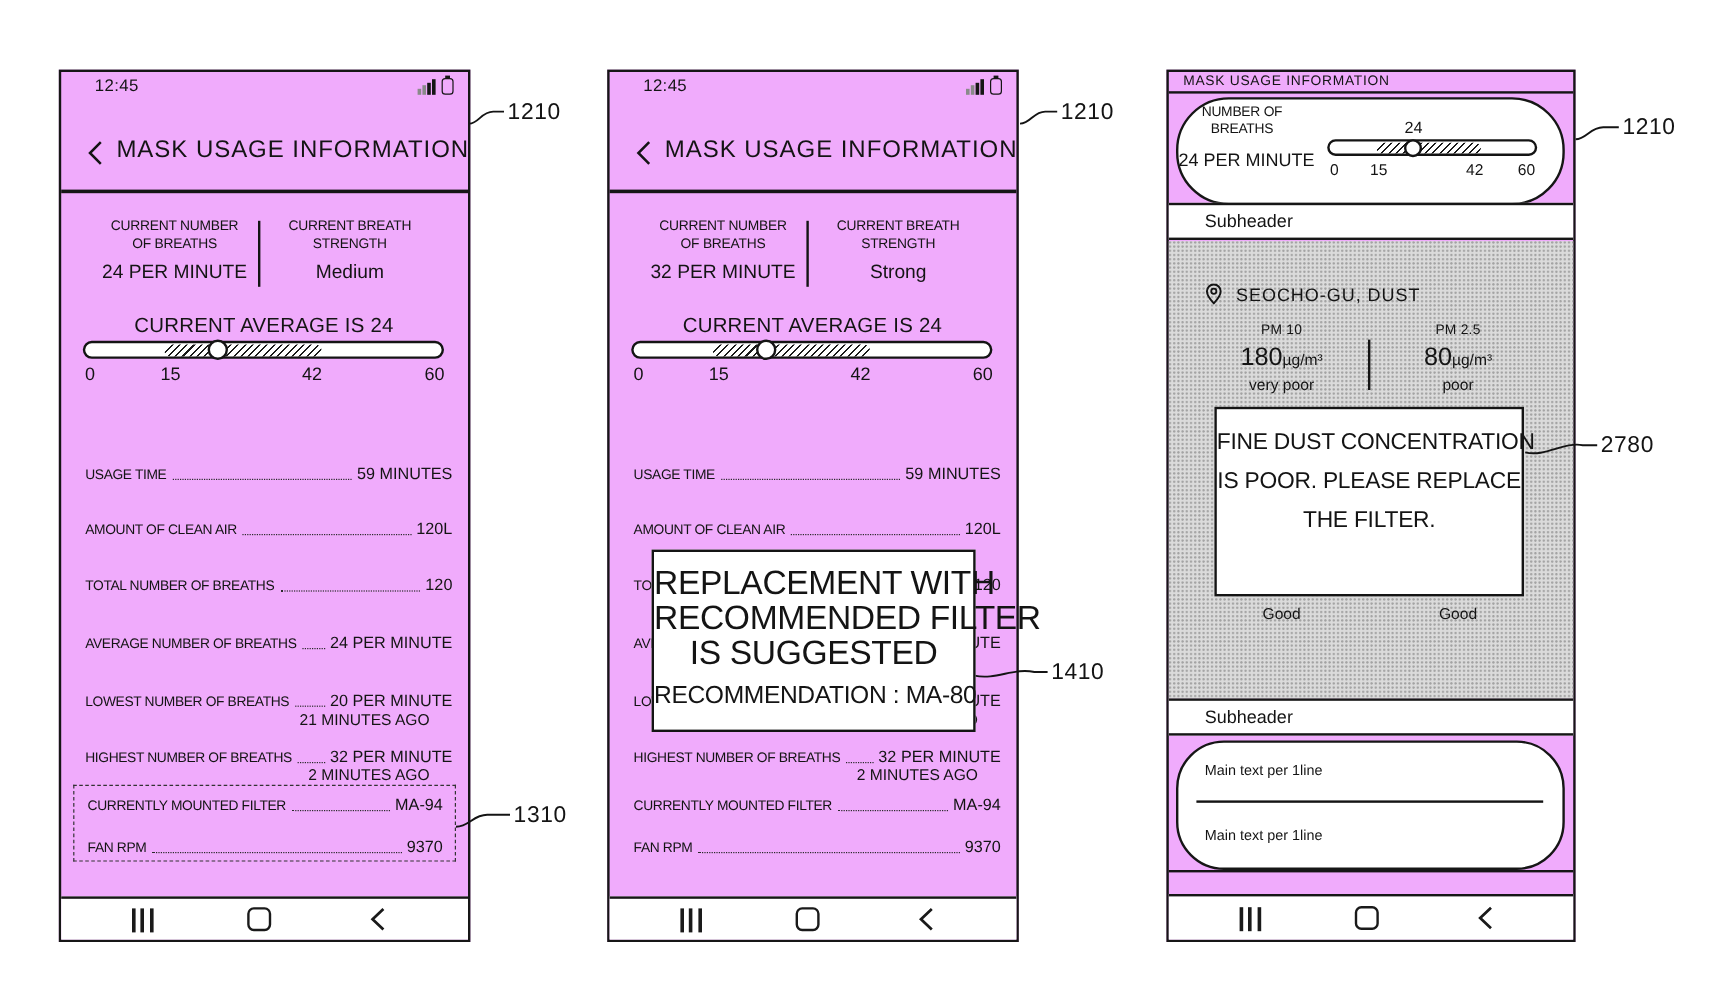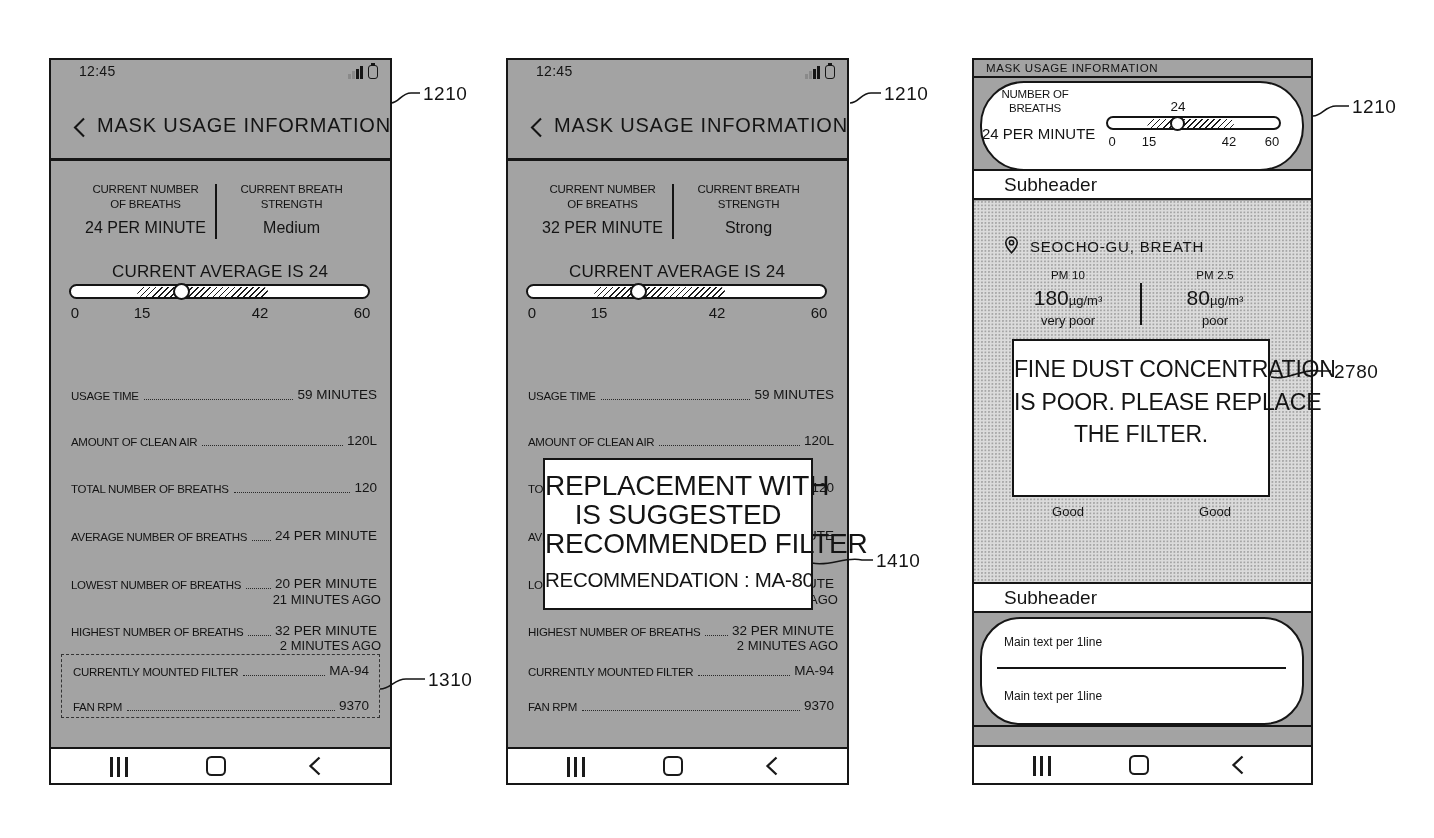--- a/index.html
+++ b/index.html
@@ -1,19 +1,19 @@
 <!DOCTYPE html>
 <html><head>
 <meta charset="utf-8">
 <style>
   *{box-sizing:border-box;margin:0;padding:0}
   html,body{background:#fff}
   body{width:1434px;height:838px;position:relative;font-family:"Liberation Sans","DejaVu Sans",sans-serif;color:#141414;overflow:hidden}
   .abs{position:absolute}
-  .phone{position:absolute;top:58px;width:343px;height:727px;border:2.5px solid #161616;background:#a3a3a3}
+  .phone{position:absolute;top:58px;width:343px;height:727px;border:2.5px solid #161616;background:#f0abfc}
   
   .sbar-time{position:absolute;left:28px;top:3px;font-size:14px;letter-spacing:.3px}
   .sbar-ic{position:absolute;right:12px;top:5px;display:flex;align-items:flex-end;gap:5px}
   .sig{display:flex;align-items:flex-end;gap:1.5px}
   .sig i{display:block;width:2.6px;background:#151515}
   .sig i.lo{background:#8a8a8a}
   .batt{width:10px;height:14px;border:1.7px solid #151515;border-radius:3px;position:relative}
   .batt:before{content:"";position:absolute;left:2px;top:-3.5px;width:4px;height:2.2px;background:#151515}
   
   .hdr-back{position:absolute;left:21px;top:57px}
@@ -28,47 +28,47 @@
   .avg-title{position:absolute;left:8px;top:202px;width:322px;text-align:center;font-size:17px;letter-spacing:.2px}
   .track{position:absolute;border:2px solid #141414;border-radius:9px;background:#fff}
   .hatch{position:absolute;top:.5px;bottom:.5px;border-radius:5px;background:repeating-linear-gradient(135deg,#1a1a1a 0,#1a1a1a 1.2px,rgba(0,0,0,0) 1.2px,rgba(0,0,0,0) 4.3px)}
   .knob{position:absolute;border-radius:50%;border:2px solid #141414;background:#fff;z-index:2}
   .tick{position:absolute;transform:translateX(-50%);font-size:15px;white-space:nowrap}
   
   .row{position:absolute;left:20px;width:306px;height:17px;display:flex;align-items:flex-end}
   .row .rl{font-size:11.5px;letter-spacing:-.3px;white-space:nowrap}
   .row .dots{flex:1;min-width:8px;border-bottom:1.7px dotted #2a2a2a;margin:0 4px 2px 5px}
   .row .rv{font-size:13.5px;white-space:nowrap}
-  .rsub{position:absolute;right:9px;font-size:13px;text-align:center;white-space:nowrap}
+  .rsub{position:absolute;right:32px;font-size:13px;text-align:center;white-space:nowrap}
   .dashbox{position:absolute;left:10px;top:594px;width:319px;height:64px;border:1.7px dashed #333}
   .boxrow{left:22px;width:296px}
   
   .popup{position:absolute;left:35px;top:398px;width:270px;height:152px;border:2.5px solid #141414;background:#fff;z-index:6;text-align:center;padding-top:11px}
   .popup .pl{font-size:28px;line-height:29px;letter-spacing:-.3px;white-space:nowrap}
   .popup .pr{font-size:20.5px;margin-top:10px;letter-spacing:-.3px;white-space:nowrap}
   
   .nav{position:absolute;left:0;right:0;bottom:0;border-top:2.5px solid #161616;background:#fff}
   .nav-recents{position:absolute;left:59px;display:flex;gap:4.6px}
   .nav-recents i{display:block;width:2.8px;height:20px;background:#1a1a1a}
   .nav-home{position:absolute;left:155px;width:20px;height:20px;border:2.6px solid #1a1a1a;border-radius:5.5px}
   .nav-back{position:absolute;left:257px}
   
   .p3-hdrbar{position:absolute;left:0;right:0;top:0;height:18px;border-bottom:2px solid #161616}
   .p3-hdrtitle{position:absolute;left:12px;top:2px;font-size:11.5px;letter-spacing:.6px}
   .p3-card{position:absolute;left:6px;top:21px;width:324px;height:90px;border:2.5px solid #161616;border-radius:44px;background:#fff}
   .subhead{position:absolute;left:0;right:0;height:31px;border-top:2px solid #161616;border-bottom:2px solid #161616;background:#fff}
-  .subhead span{position:absolute;left:30px;top:50%;transform:translateY(-50%);font-size:19px}
+  .subhead span{position:absolute;left:30px;top:50%;transform:translateY(-50%);font-size:15px}
   .gray{position:absolute;left:0;right:0;top:141px;height:381px;background-color:#dbdbdb;background-image:radial-gradient(circle at 1px 1px,#a2a2a2 .7px,rgba(0,0,0,0) 1.2px);background-size:3.5px 3.5px}
   .pmcol{position:absolute;width:140px;text-align:center}
   .pm-name{font-size:11.5px;letter-spacing:.2px}
   .pm-val{font-size:21px;white-space:nowrap}
   .pm-val .unit{font-size:13px}
   .pm-status{font-size:13px}
   .alert{position:absolute;left:38px;top:138px;width:258px;height:158px;border:2.5px solid #141414;background:#fff;text-align:center;padding-top:12px;z-index:3}
-  .alert div{font-size:23px;line-height:32.5px;letter-spacing:-.2px;white-space:nowrap}
+  .alert div{font-size:19px;line-height:32.5px;letter-spacing:-.2px;white-space:nowrap}
   .p3-card2{position:absolute;left:6px;top:557px;width:324px;height:108px;border:2.5px solid #161616;border-radius:40px;background:#fff}
   .mainline{position:absolute;left:22px;font-size:12px;white-space:nowrap}
   
   .ref{position:absolute;font-size:19px;letter-spacing:.5px;color:#141414}
   svg.leaders{position:absolute;left:0;top:0;pointer-events:none}
 </style>
 </head>
 <body>
 
 <div class="phone" style="left:49px">
@@ -241,22 +241,22 @@
       <span class="rv">MA-94</span>
     </div>
   <div class="row" style="top:636px">
       <span class="rl">FAN RPM</span>
       <span class="dots"></span>
       <span class="rv">9370</span>
     </div>
 
   <div class="popup">
     <div class="pl">REPLACEMENT WITH</div>
+    <div class="pl">RECOMMENDED FILTER</div>
     <div class="pl">IS SUGGESTED</div>
-    <div class="pl">RECOMMENDED FILTER</div>
     <div class="pr">RECOMMENDATION : MA-80</div>
   </div>
 
   <div class="nav" style="height:36px">
     <span class="nav-recents" style="top:8px">
         <i></i>
         <i></i>
         <i></i>
       </span>
     <span class="nav-home" style="top:7px"></span>
@@ -288,21 +288,21 @@
 
   <div class="subhead" style="top:109px">
       <span>Subheader</span>
     </div>
 
   <div class="gray">
     <svg class="abs" style="left:30px;top:35px" width="15" height="18" viewBox="0 0 16 19">
       <path d="M8 1 C4.6 1 1.9 3.8 1.9 7.1 C1.9 11.4 8 17.8 8 17.8 C8 17.8 14.1 11.4 14.1 7.1 C14.1 3.8 11.4 1 8 1 Z" fill="none" stroke="#141414" stroke-width="1.7"></path>
       <circle cx="8" cy="7" r="2.3" fill="none" stroke="#141414" stroke-width="1.6"></circle>
     </svg>
-    <div class="abs" style="left:56px;top:37px;font-size:15px;letter-spacing:.8px">SEOCHO-GU, BREATH</div>
+    <div class="abs" style="left:56px;top:37px;font-size:15px;letter-spacing:.8px">SEOCHO-GU, DUST</div>
 
     <div class="pmcol" style="left:24px;top:68px">
       <div class="pm-name">PM 10</div>
       <div class="pm-val" style="margin-top:5px"><span>180</span><span class="unit">µg/m³</span></div>
       <div class="pm-status" style="margin-top:3px">very poor</div>
     </div>
     <div class="colsep" style="left:166px;top:82px;height:42px;width:2px"></div>
     <div class="pmcol" style="left:171px;top:68px">
       <div class="pm-name">PM 2.5</div>
       <div class="pm-val" style="margin-top:5px"><span>80</span><span class="unit">µg/m³</span></div>

